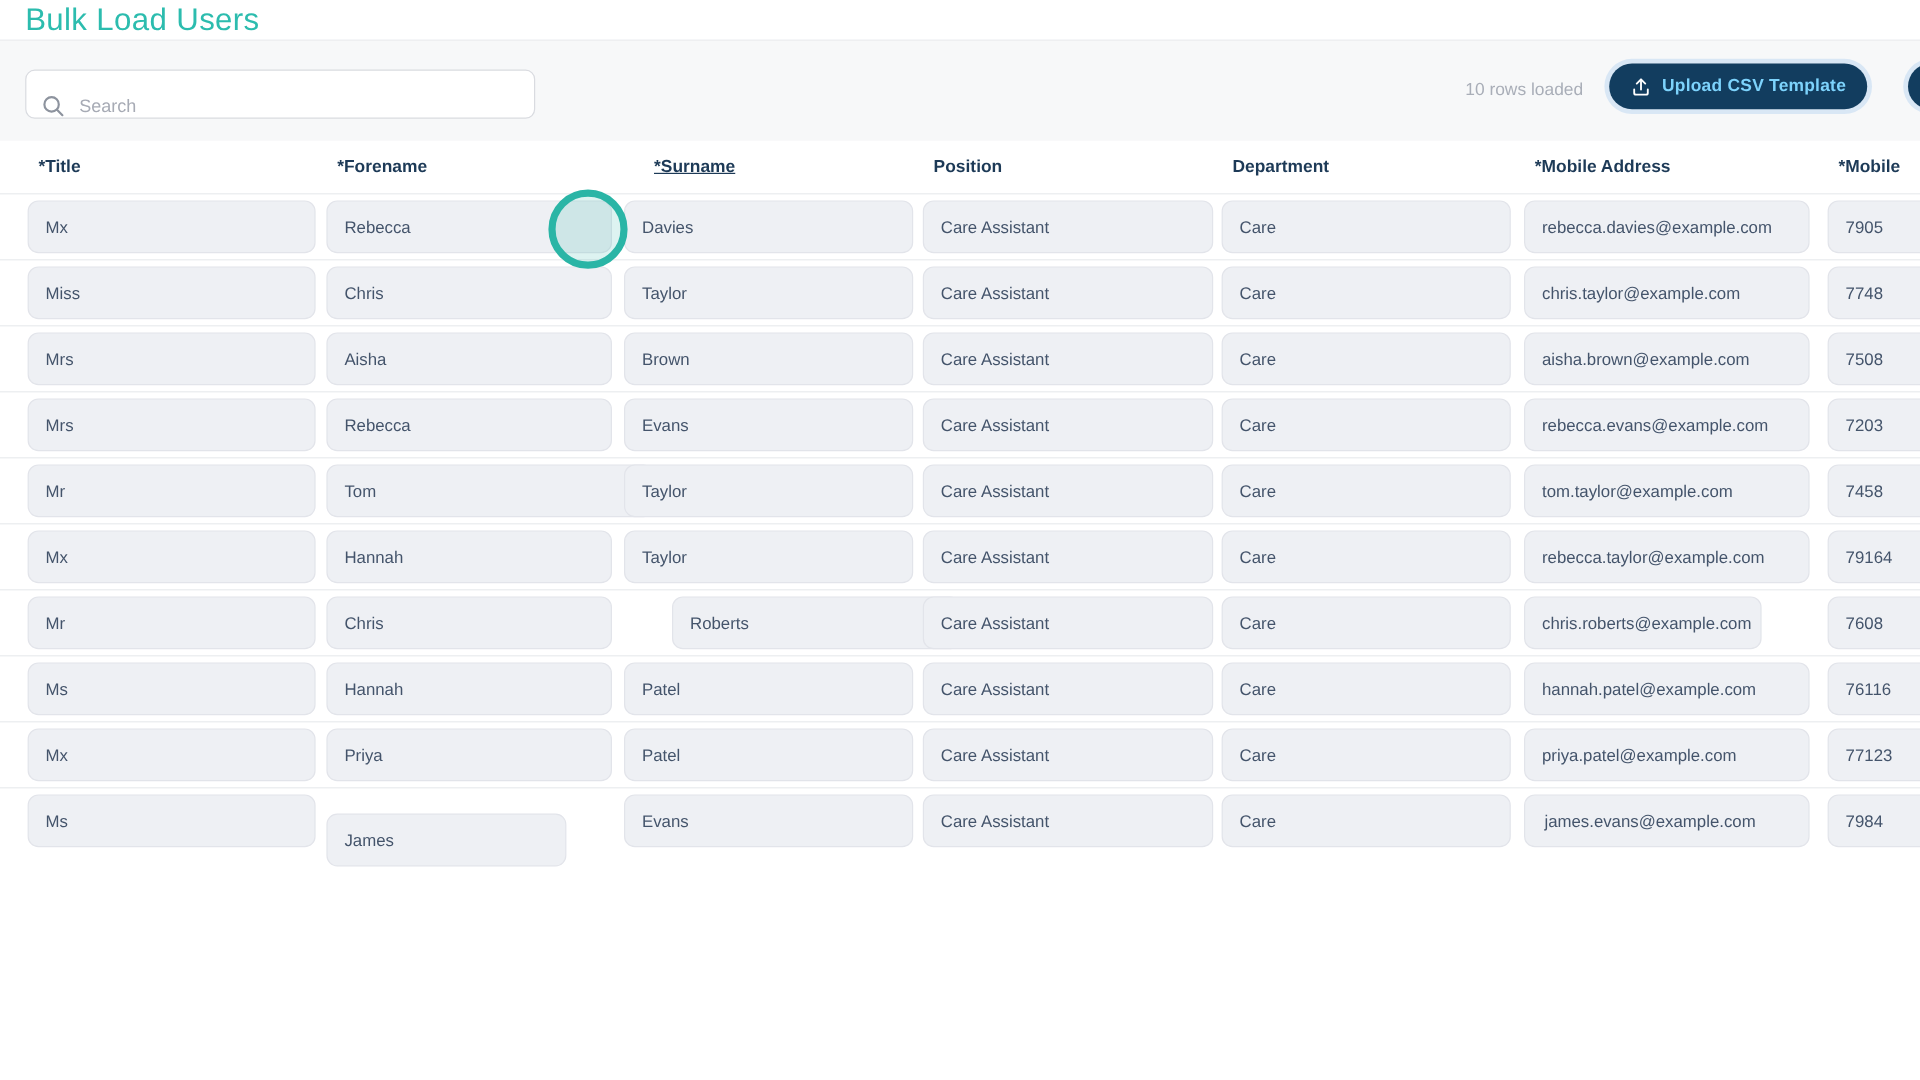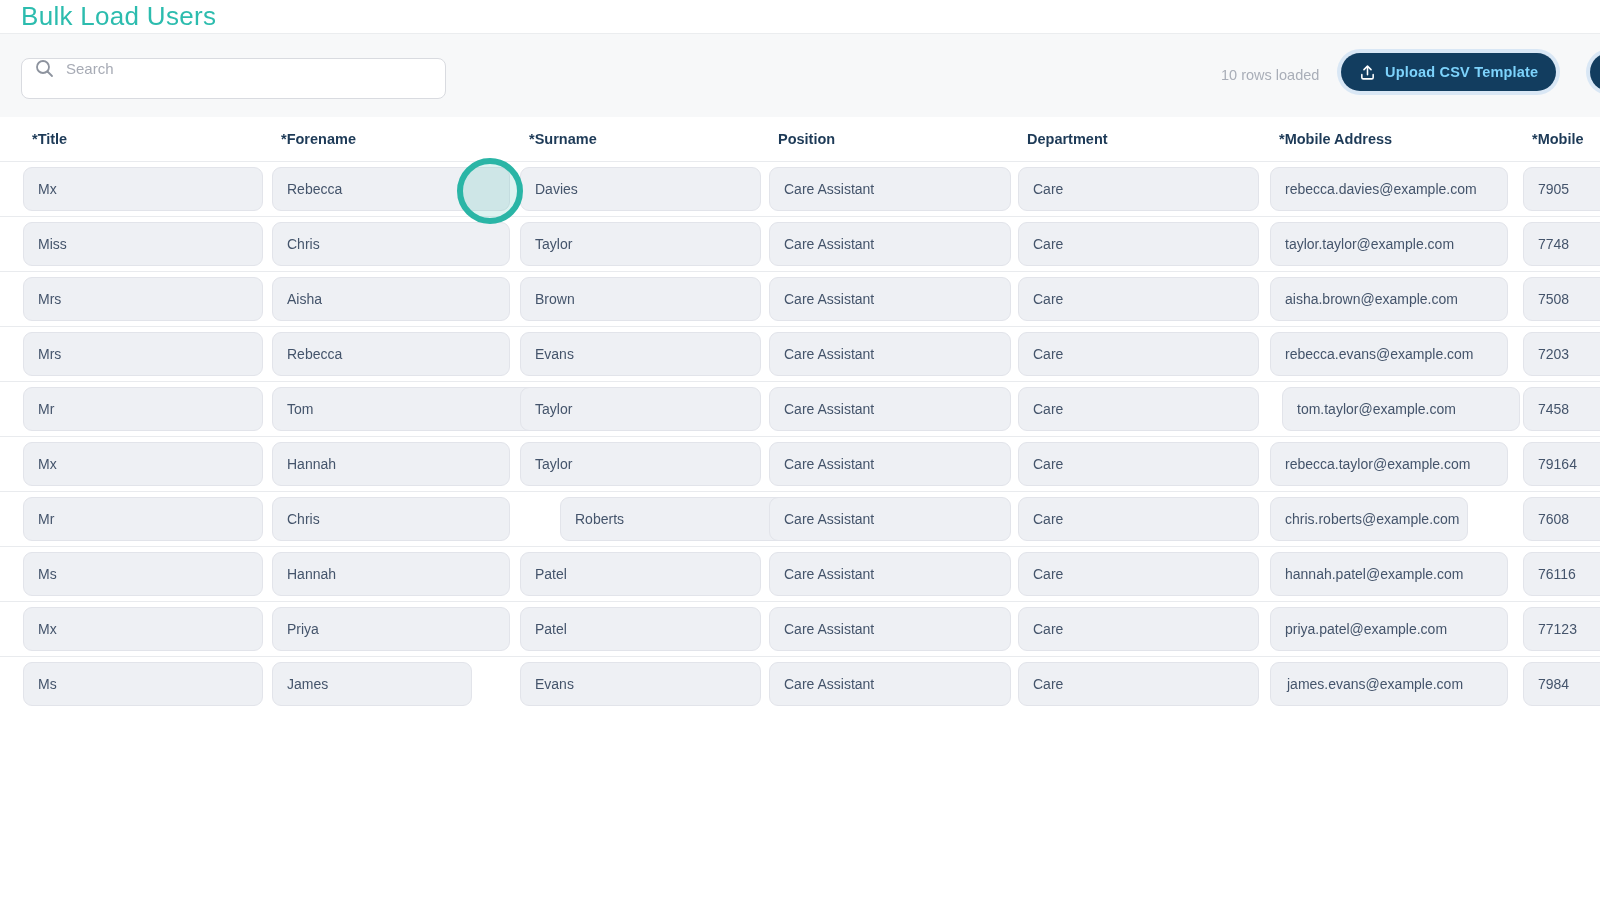--- a/index.html
+++ b/index.html
@@ -7,21 +7,21 @@
           font-family:"Liberation Sans",sans-serif;}
 
   
   .page-title{position:absolute;top:-16px;left:21px;font-size:26px;font-weight:400;
               color:#2cbcae;letter-spacing:.3px;white-space:nowrap;}
 
   
   .toolbar{position:absolute;top:33px;left:0;width:1600px;height:83px;background:#f7f8f9;
            border-top:1px solid #ebedef;border-bottom:1px solid #e9ebee;}
   .searchbox{position:absolute;top:24px;left:21px;width:425px;height:41px;background:#fff;
-             border:1px solid #d9dbe0;border-radius:8px;display:flex;align-items:flex-start;box-sizing:border-box;}
+             border:1px solid #d9dbe0;border-radius:8px;display:flex;align-items:flex-end;box-sizing:border-box;}
   .searchbox svg{margin-left:13px;flex:0 0 auto;}
   .searchbox input{border:none;outline:none;background:transparent;margin-left:10px;flex:1;
                    font-size:15px;color:#44546b;font-family:"Liberation Sans",sans-serif;}
   .searchbox input::placeholder{color:#a7abb5;}
   .rows-loaded{position:absolute;top:0;left:1221px;height:83px;line-height:83px;
                font-size:14.5px;color:#a9aeb8;white-space:nowrap;}
   .upload-btn{position:absolute;top:19px;left:1341px;height:38px;padding:0 18px;
               background:#123d5f;color:#7dd3fc;border:none;border-radius:19px;
               font-size:14.5px;font-weight:700;letter-spacing:.2px;
               display:flex;align-items:center;gap:9px;cursor:pointer;
@@ -72,21 +72,21 @@
       </svg>
       <span>Upload CSV Template</span>
     </button>
 
     <button class="partial-btn"></button>
   </div>
 
   <div class="thead" id="thead">
       <span class="th" style="left: 32px;">*Title</span>
       <span class="th" style="left: 281px;">*Forename</span>
-      <span class="th" style="left: 529px;">*Surname</span>
+      <span class="th" style="left: 545px; text-decoration: underline;">*Surname</span>
       <span class="th" style="left: 778px;">Position</span>
       <span class="th" style="left: 1027px;">Department</span>
       <span class="th" style="left: 1279px;">*Mobile Address</span>
       <span class="th" style="left: 1532px;">*Mobile</span>
     </div>
 
   <div class="tbody" id="tbody">
       <div class="trow">
         <div class="cell" style="left: 23px; width: 240px;">Mx</div>
         <div class="cell" style="left: 272px; width: 238px;">Rebecca</div>
@@ -95,21 +95,21 @@
         <div class="cell" style="left: 1018px; width: 241px;">Care</div>
         <div class="cell" style="left: 1270px; width: 238px;">rebecca.davies@example.com</div>
         <div class="cell" style="left: 1523px; width: 240px;">7905</div>
       </div>
       <div class="trow">
         <div class="cell" style="left: 23px; width: 240px;">Miss</div>
         <div class="cell" style="left: 272px; width: 238px;">Chris</div>
         <div class="cell" style="left: 520px; width: 241px;">Taylor</div>
         <div class="cell" style="left: 769px; width: 242px;">Care Assistant</div>
         <div class="cell" style="left: 1018px; width: 241px;">Care</div>
-        <div class="cell" style="left: 1270px; width: 238px;">taylor.taylor@example.com</div>
+        <div class="cell" style="left: 1270px; width: 238px;">chris.taylor@example.com</div>
         <div class="cell" style="left: 1523px; width: 240px;">7748</div>
       </div>
       <div class="trow">
         <div class="cell" style="left: 23px; width: 240px;">Mrs</div>
         <div class="cell" style="left: 272px; width: 238px;">Aisha</div>
         <div class="cell" style="left: 520px; width: 241px;">Brown</div>
         <div class="cell" style="left: 769px; width: 242px;">Care Assistant</div>
         <div class="cell" style="left: 1018px; width: 241px;">Care</div>
         <div class="cell" style="left: 1270px; width: 238px;">aisha.brown@example.com</div>
         <div class="cell" style="left: 1523px; width: 240px;">7508</div>
@@ -122,21 +122,21 @@
         <div class="cell" style="left: 1018px; width: 241px;">Care</div>
         <div class="cell" style="left: 1270px; width: 238px;">rebecca.evans@example.com</div>
         <div class="cell" style="left: 1523px; width: 240px;">7203</div>
       </div>
       <div class="trow">
         <div class="cell" style="left: 23px; width: 240px;">Mr</div>
         <div class="cell" style="left: 272px; width: 273px;">Tom</div>
         <div class="cell" style="left: 520px; width: 241px;">Taylor</div>
         <div class="cell" style="left: 769px; width: 242px;">Care Assistant</div>
         <div class="cell" style="left: 1018px; width: 241px;">Care</div>
-        <div class="cell" style="left: 1270px; width: 238px; margin-left: 12px;">tom.taylor@example.com</div>
+        <div class="cell" style="left: 1270px; width: 238px;">tom.taylor@example.com</div>
         <div class="cell" style="left: 1523px; width: 240px;">7458</div>
       </div>
       <div class="trow">
         <div class="cell" style="left: 23px; width: 240px;">Mx</div>
         <div class="cell" style="left: 272px; width: 238px;">Hannah</div>
         <div class="cell" style="left: 520px; width: 241px;">Taylor</div>
         <div class="cell" style="left: 769px; width: 242px;">Care Assistant</div>
         <div class="cell" style="left: 1018px; width: 241px;">Care</div>
         <div class="cell" style="left: 1270px; width: 238px;">rebecca.taylor@example.com</div>
         <div class="cell" style="left: 1523px; width: 240px;">79164</div>
@@ -163,21 +163,21 @@
         <div class="cell" style="left: 23px; width: 240px;">Mx</div>
         <div class="cell" style="left: 272px; width: 238px;">Priya</div>
         <div class="cell" style="left: 520px; width: 241px;">Patel</div>
         <div class="cell" style="left: 769px; width: 242px;">Care Assistant</div>
         <div class="cell" style="left: 1018px; width: 241px;">Care</div>
         <div class="cell" style="left: 1270px; width: 238px;">priya.patel@example.com</div>
         <div class="cell" style="left: 1523px; width: 240px;">77123</div>
       </div>
       <div class="trow">
         <div class="cell" style="left: 23px; width: 240px;">Ms</div>
-        <div class="cell" style="left: 272px; width: 200px;">James</div>
+        <div class="cell" style="left: 272px; width: 200px; margin-top: 16px;">James</div>
         <div class="cell" style="left: 520px; width: 241px;">Evans</div>
         <div class="cell" style="left: 769px; width: 242px;">Care Assistant</div>
         <div class="cell" style="left: 1018px; width: 241px;">Care</div>
         <div class="cell" style="left: 1270px; width: 238px; padding-left: 16px;">james.evans@example.com</div>
         <div class="cell" style="left: 1523px; width: 240px;">7984</div>
       </div>
     </div>
 
   <div class="click-indicator"></div>
 

